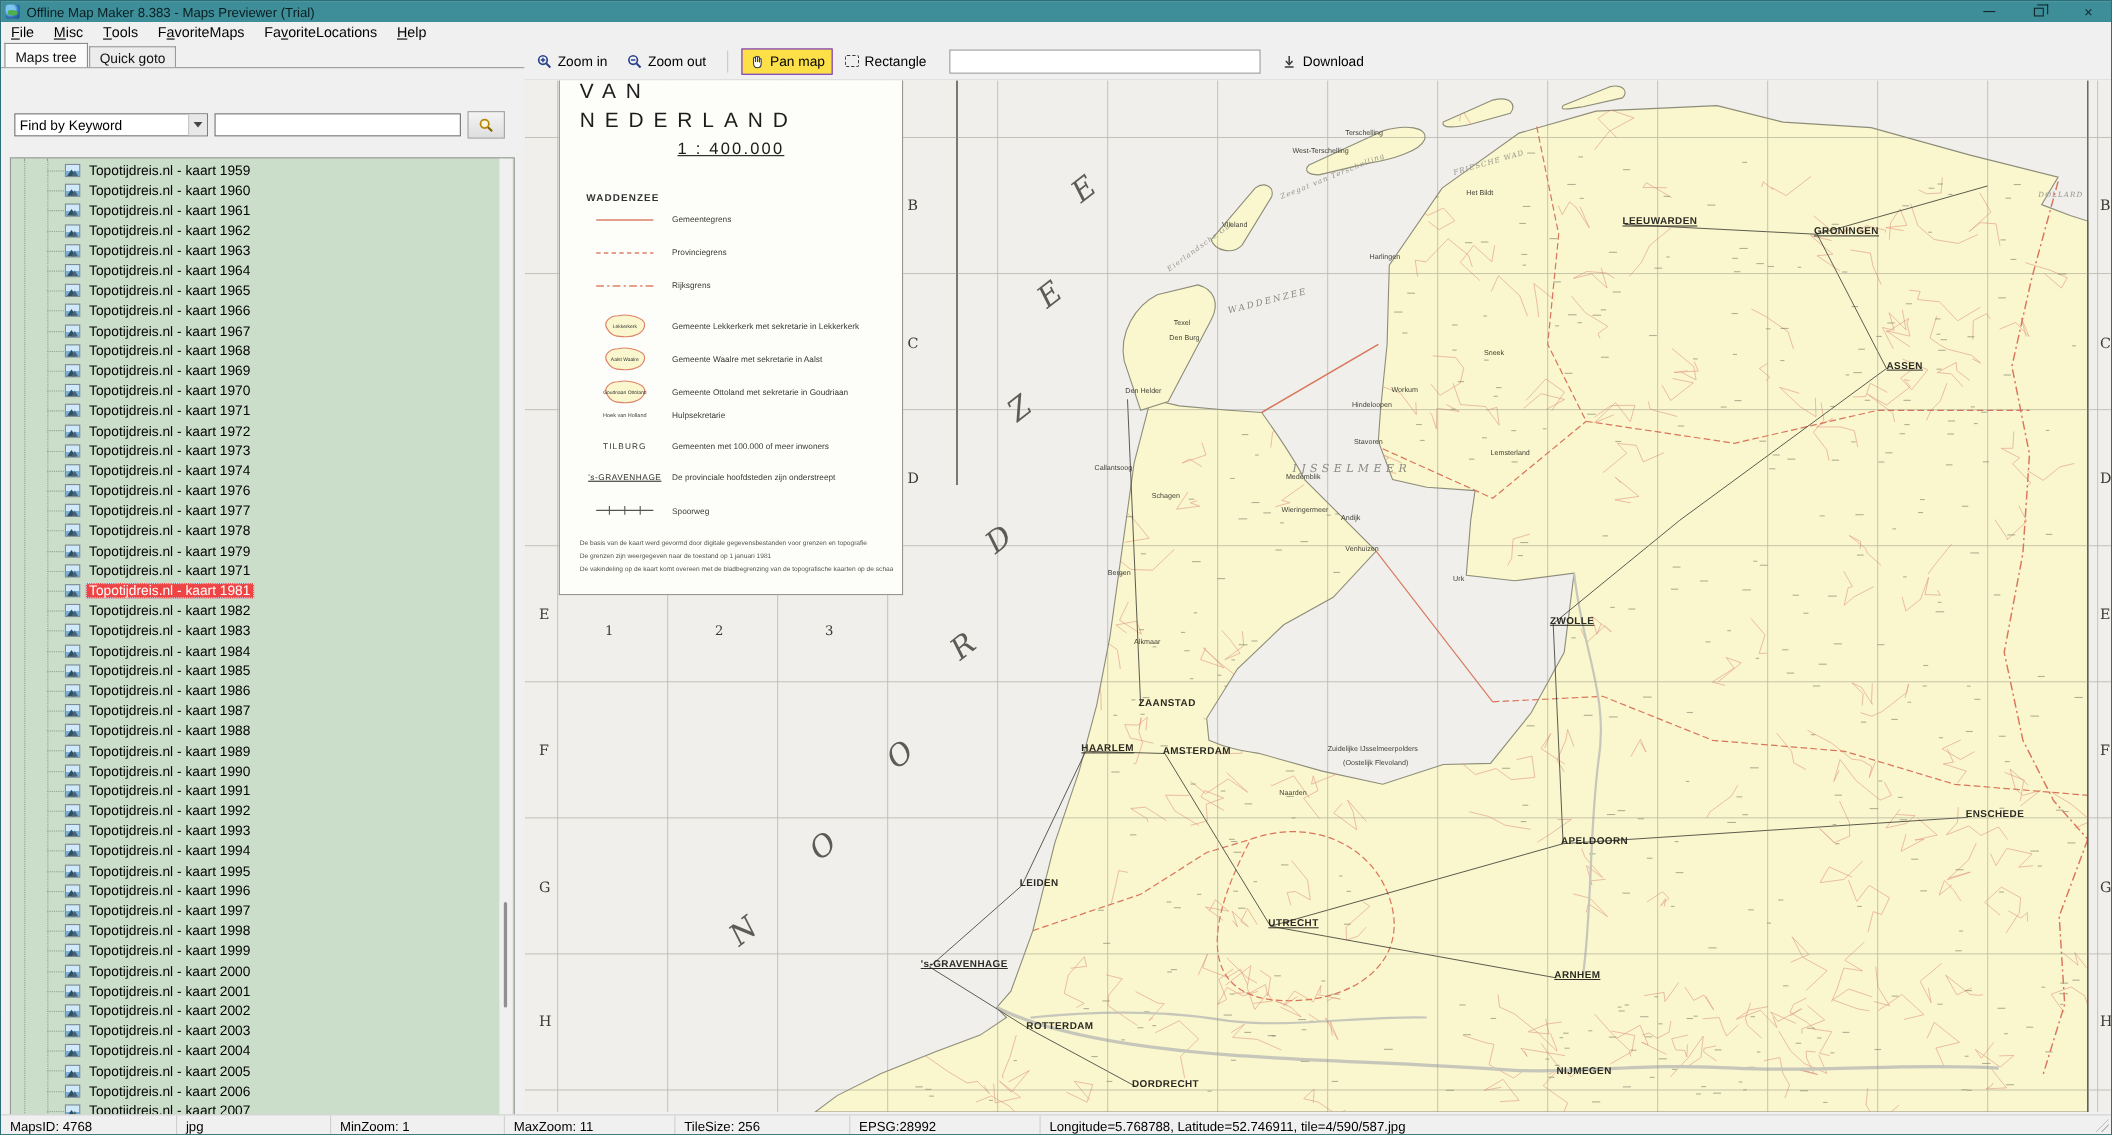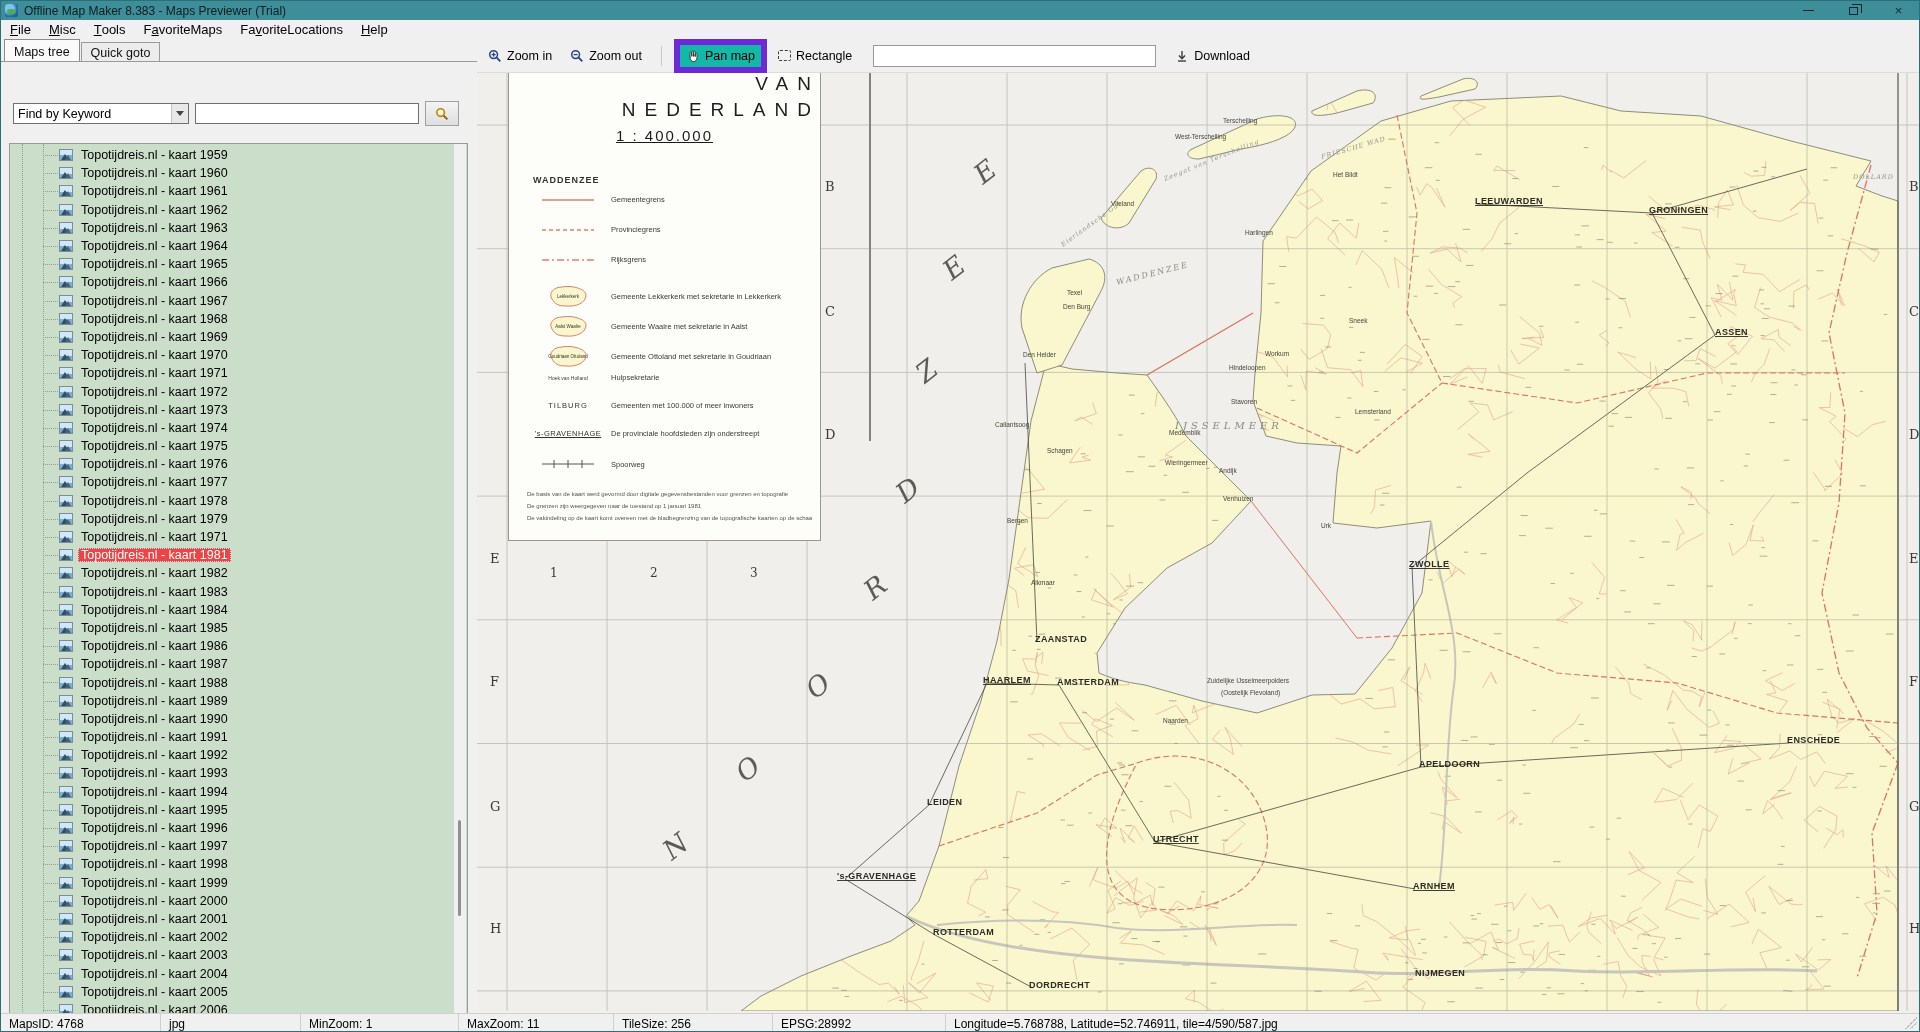--- a/index.html
+++ b/index.html
@@ -63,42 +63,42 @@
     border-left:3px solid transparent;border-right:3px solid transparent;border-bottom:5px solid #47657a;}
   .tree-label{padding:0 3px;white-space:nowrap;}
   .tree-row.selected .tree-label{background:#ef4444;color:#fff;outline:1px dotted #cfe3f8;outline-offset:-1px;}
   .tree-scrollbar{position:absolute;right:1px;top:0;width:12px;height:100%;background:#f0f0f0;}
   .tree-thumb{position:absolute;left:4px;width:3px;background:#909090;border-radius:2px;}
   
   .right-panel{position:absolute;left:476px;top:38px;width:1444px;height:974px;background:#f0f0f0;}
   .toolbar{position:absolute;left:0;top:0;width:1444px;height:34px;background:#f0f0f0;
     display:flex;align-items:center;font-size:12.5px;color:#000;border-bottom:1px solid #dcdcdc;}
   .tbtn{display:flex;align-items:center;gap:5px;padding:4px 6px;margin-left:4px;border:1px solid transparent;}
-  .tbtn.pressed{border:6px solid #6d28d9;background:#14b8a6;}
+  .tbtn.pressed{border:1px solid #6d28d9;background:#fde047;}
   .tsep{width:1px;height:20px;background:#c8c8c8;margin:0 8px 0 12px;}
   .ticon{width:14px;height:14px;display:block;}
   .toolbar-input{width:283px;height:22px;border:1px solid #9a9a9a;background:#fff;margin-left:14px;
     font-family:inherit;font-size:12.5px;padding:0 4px;}
   .dl{margin-left:12px;}
   
   .map-area{position:absolute;left:0;top:34px;width:1444px;height:938px;background:#f0efeb;overflow:hidden;}
   .map-area svg{display:block;}
   text{font-family:"Liberation Sans","DejaVu Sans",sans-serif;}
   .sea-letter{font-family:"DejaVu Serif","Liberation Serif",serif;font-style:italic;font-size:27px;fill:#5c5c56;}
   .water-sm{font-family:"DejaVu Serif","Liberation Serif",serif;font-style:italic;font-size:10px;fill:#8a8a80;letter-spacing:4px;}
   .water-xs{font-family:"DejaVu Serif","Liberation Serif",serif;font-style:italic;font-size:8px;fill:#8a8a80;letter-spacing:2px;}
   .water-xxs{font-family:"DejaVu Serif","Liberation Serif",serif;font-style:italic;font-size:6.5px;fill:#96968c;letter-spacing:1px;}
   .city{font-size:9px;font-weight:bold;fill:#2b2b24;letter-spacing:.4px;}
   .town{font-size:6.5px;fill:#44443a;}
   .gletter{font-family:"DejaVu Serif","Liberation Serif",serif;font-size:13px;fill:#3a3a34;}
   .gnum{font-family:"DejaVu Serif","Liberation Serif",serif;font-size:12px;fill:#3a3a34;}
   
   .legend{position:absolute;left:31px;top:0;width:313px;height:468px;background:#fdfdfa;
     border:1px solid #97978d;border-top:none;color:#222;}
-  .leg-title{position:absolute;width:100%;text-align:right;letter-spacing:9px;font-size:19px;color:#1c1c1c;}
+  .leg-title{position:absolute;width:100%;text-align:left;letter-spacing:9px;font-size:19px;color:#1c1c1c;padding-left:18px;}
   .leg-scale{position:absolute;width:100%;text-align:center;letter-spacing:2px;font-size:15px;color:#1c1c1c;text-decoration:underline;}
   .leg-heading{position:absolute;left:24px;font-size:9px;font-weight:bold;letter-spacing:1px;color:#333;}
   .leg-row{position:absolute;left:24px;width:270px;display:flex;align-items:center;font-size:7.5px;color:#3a3a34;}
   .leg-sym{width:70px;flex:0 0 auto;display:flex;align-items:center;justify-content:center;}
   .leg-label{padding-left:8px;}
   .leg-note{position:absolute;left:18px;width:285px;font-size:6px;color:#55554d;white-space:nowrap;overflow:hidden;}
   .u{text-decoration:underline;}
   
   .statusbar{position:absolute;left:0;top:1012px;width:1920px;height:20px;background:#f0f0f0;
     border-top:1px solid #d0d0d0;display:flex;font-size:12px;color:#000;align-items:flex-end;}
@@ -235,25 +235,20 @@
           </div>
           <div class="tree-row">
             <span class="connector"></span>
             <span class="tico"></span>
             <span class="tree-label">Topotijdreis.nl - kaart 1973</span>
           </div>
           <div class="tree-row">
             <span class="connector"></span>
             <span class="tico"></span>
             <span class="tree-label">Topotijdreis.nl - kaart 1974</span>
-          </div>
-          <div class="tree-row">
-            <span class="connector"></span>
-            <span class="tico"></span>
-            <span class="tree-label">Topotijdreis.nl - kaart 1975</span>
           </div>
           <div class="tree-row">
             <span class="connector"></span>
             <span class="tico"></span>
             <span class="tree-label">Topotijdreis.nl - kaart 1976</span>
           </div>
           <div class="tree-row">
             <span class="connector"></span>
             <span class="tico"></span>
             <span class="tree-label">Topotijdreis.nl - kaart 1977</span>

